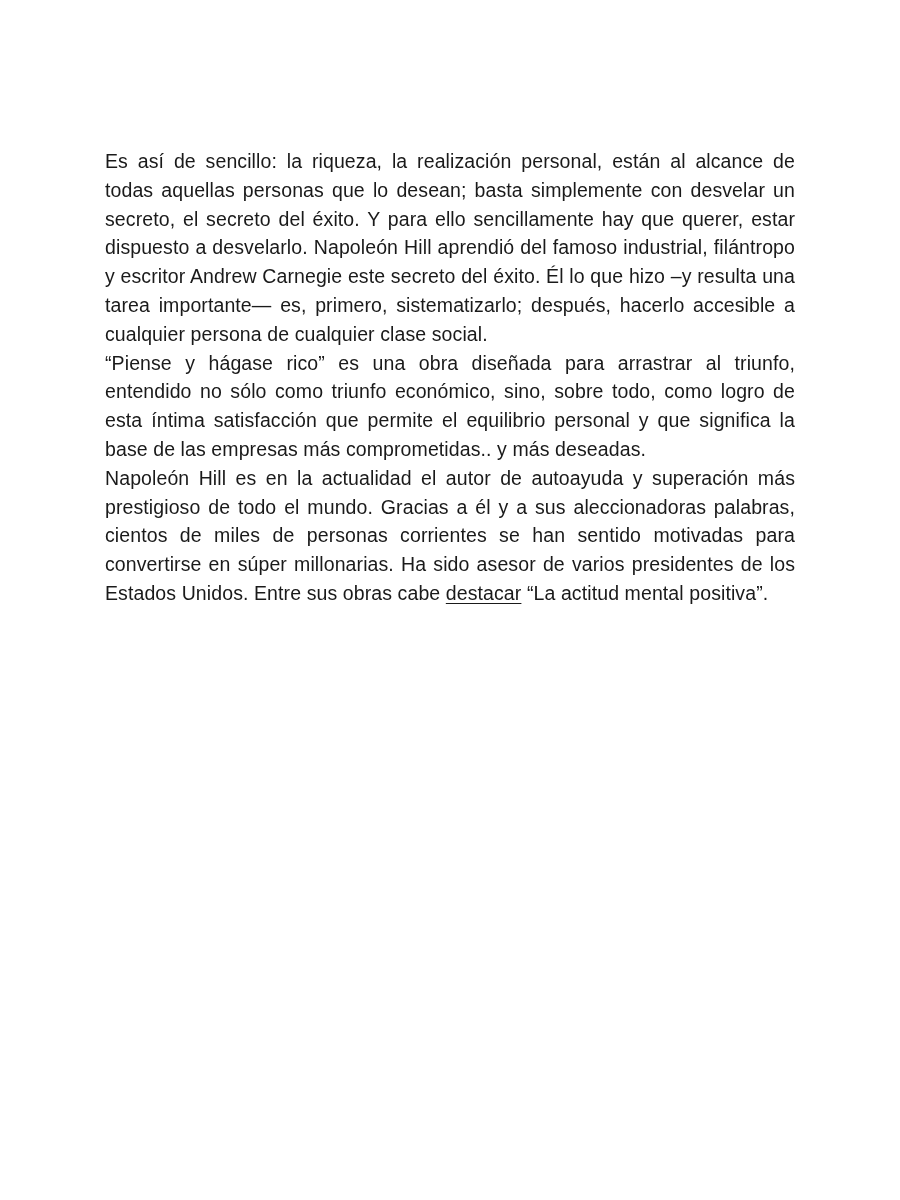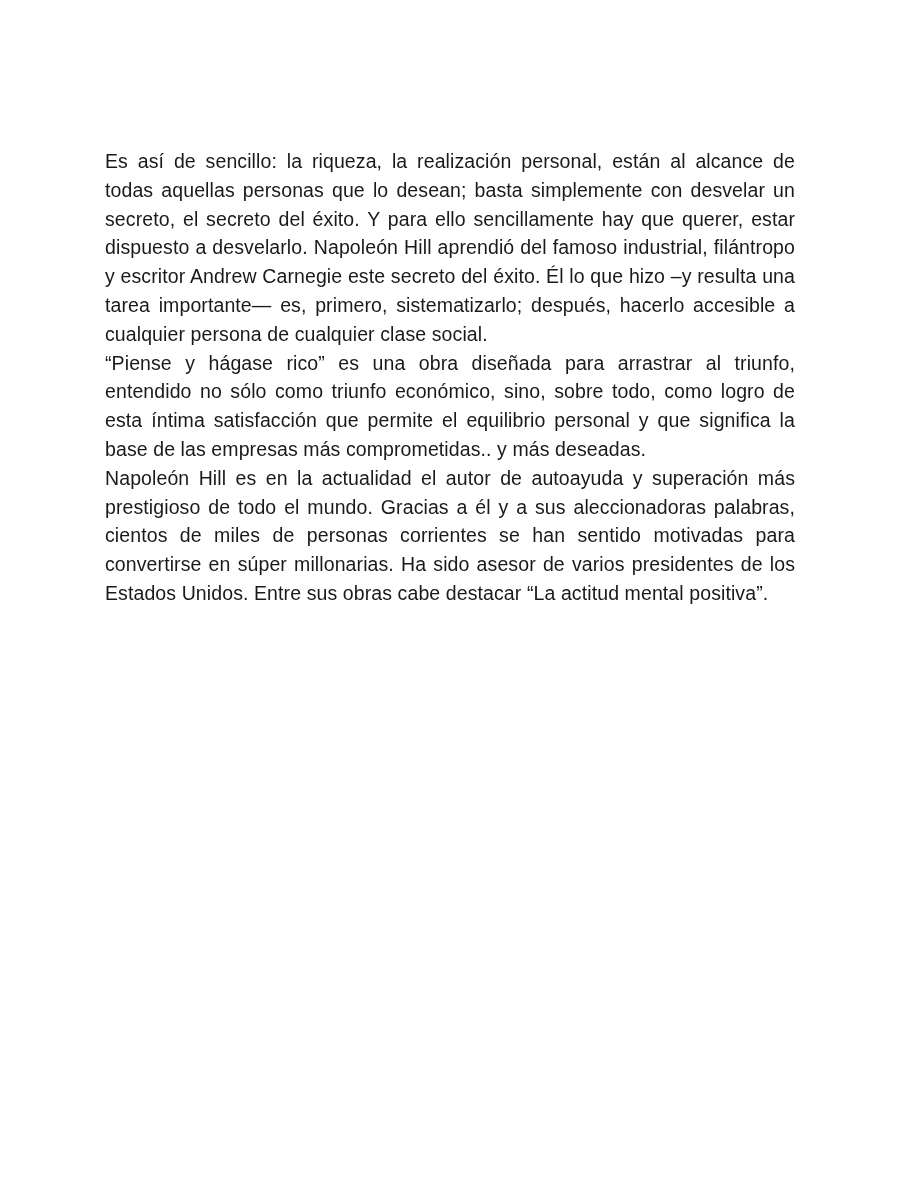--- a/index.html
+++ b/index.html
@@ -24,20 +24,21 @@
     margin: 0;
     padding: 0;
     font-family: "Liberation Sans", sans-serif;
     font-size: 19.5px;
     line-height: 28.8px;
     color: #1a1a1a;
     text-align: justify;
     letter-spacing: 0.1px;
   }
   .underline {
+    text-decoration: underline;
     text-underline-offset: 3px;
   }
 </style>
 </head>
 <body>
 
 <div class="page">
   <div class="text-block">
     <p>Es así de sencillo: la riqueza, la realización personal, están al alcance de todas aquellas personas que lo desean; basta simplemente con desvelar un secreto, el secreto del éxito. Y para ello sencillamente hay que querer, estar dispuesto a desvelarlo. Napoleón Hill aprendió del famoso industrial, filántropo y escritor Andrew Carnegie este secreto del éxito. Él lo que hizo –y resulta una tarea importante— es, primero, sistematizarlo; después, hacerlo accesible a cualquier persona de cualquier clase social.</p>
     <p>“Piense y hágase rico” es una obra diseñada para arrastrar al triunfo, entendido no sólo como triunfo económico, sino, sobre todo, como logro de esta íntima satisfacción que permite el equilibrio personal y que significa la base de las empresas más comprometidas.. y más deseadas.</p>

